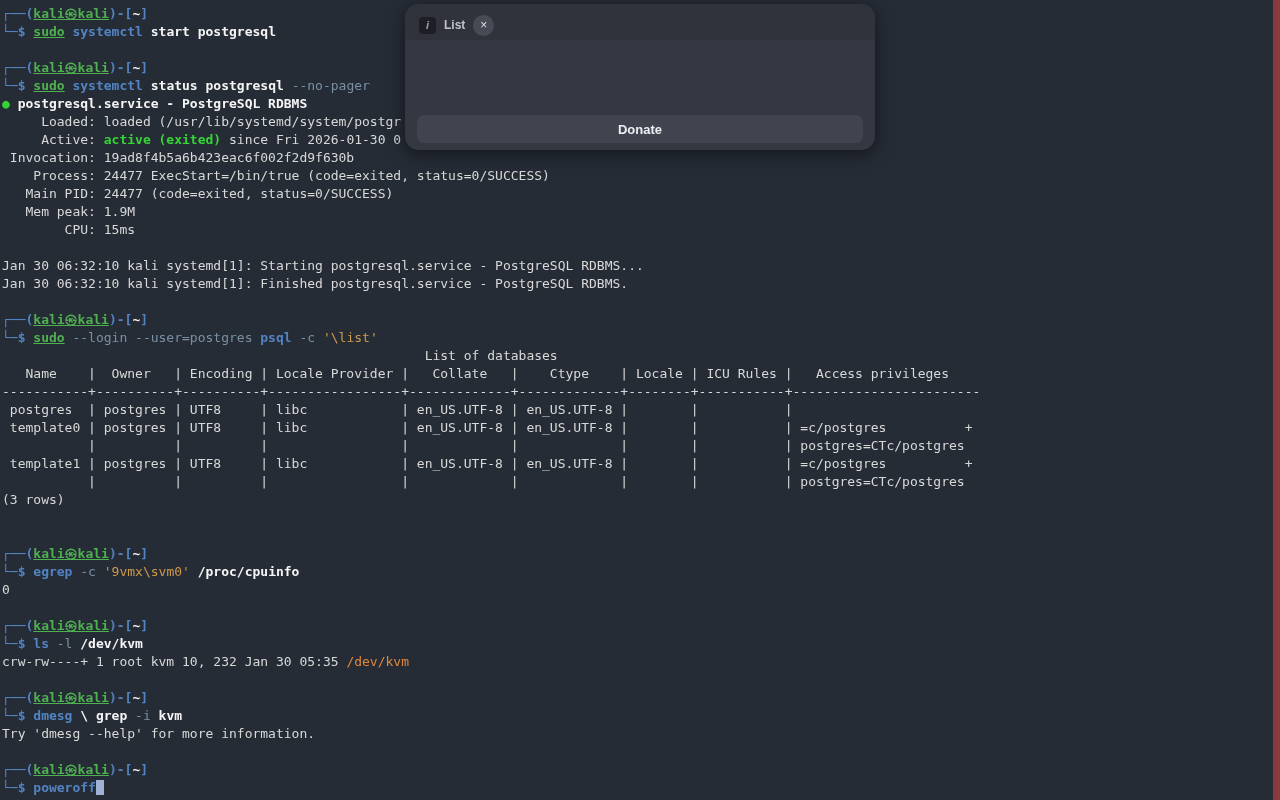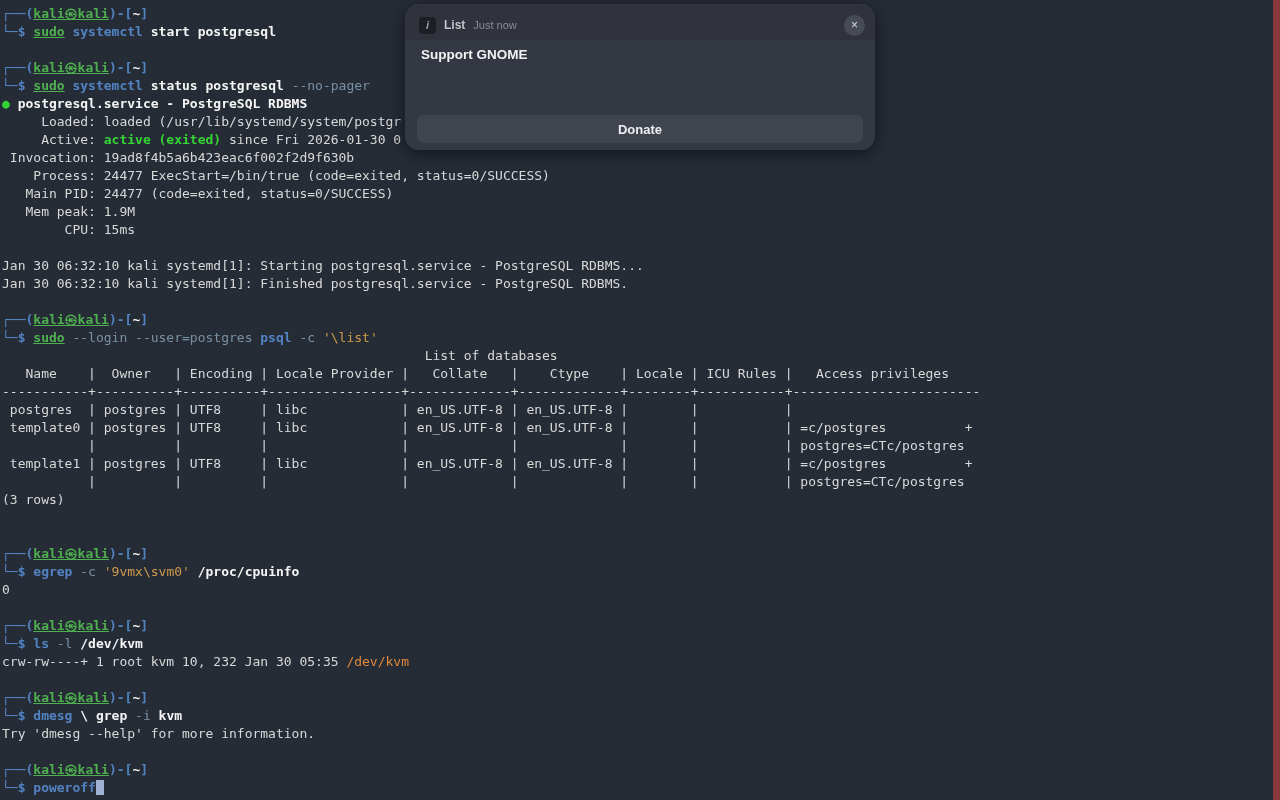--- a/index.html
+++ b/index.html
@@ -53,22 +53,20 @@
 <div id="screen">
 
   <div id="term"><div class="line"><span class="b">┌──(</span><span class="g">kali㉿kali</span><span class="b">)-[</span><span class="w">~</span><span class="b">]</span></div><div class="line"><span class="b">└─$ </span><span class="gu">sudo</span><span> </span><span class="b">systemctl</span><span class="w"> start postgresql</span></div><div class="line"></div><div class="line"><span class="b">┌──(</span><span class="g">kali㉿kali</span><span class="b">)-[</span><span class="w">~</span><span class="b">]</span></div><div class="line"><span class="b">└─$ </span><span class="gu">sudo</span><span> </span><span class="b">systemctl</span><span class="w"> status postgresql </span><span class="d">--no-pager</span></div><div class="line"><span class="ga">●</span><span class="w"> postgresql.service - PostgreSQL RDBMS</span></div><div class="line"><span>     Loaded: loaded (/usr/lib/systemd/system/postgr</span></div><div class="line"><span>     Active: </span><span class="ga">active (exited)</span><span> since Fri 2026-01-30 0</span></div><div class="line"><span> Invocation: 19ad8f4b5a6b423eac6f002f2d9f630b</span></div><div class="line"><span>    Process: 24477 ExecStart=/bin/true (code=exited, status=0/SUCCESS)</span></div><div class="line"><span>   Main PID: 24477 (code=exited, status=0/SUCCESS)</span></div><div class="line"><span>   Mem peak: 1.9M</span></div><div class="line"><span>        CPU: 15ms</span></div><div class="line"></div><div class="line"><span>Jan 30 06:32:10 kali systemd[1]: Starting postgresql.service - PostgreSQL RDBMS...</span></div><div class="line"><span>Jan 30 06:32:10 kali systemd[1]: Finished postgresql.service - PostgreSQL RDBMS.</span></div><div class="line"></div><div class="line"><span class="b">┌──(</span><span class="g">kali㉿kali</span><span class="b">)-[</span><span class="w">~</span><span class="b">]</span></div><div class="line"><span class="b">└─$ </span><span class="gu">sudo</span><span> </span><span class="d">--login --user=postgres</span><span> </span><span class="b">psql</span><span> </span><span class="d">-c</span><span> </span><span class="y">'\list'</span></div><div class="line"><span>                                                      List of databases</span></div><div class="line"><span>   Name    |  Owner   | Encoding | Locale Provider |   Collate   |    Ctype    | Locale | ICU Rules |   Access privileges</span></div><div class="line"><span>-----------+----------+----------+-----------------+-------------+-------------+--------+-----------+------------------------</span></div><div class="line"><span> postgres  | postgres | UTF8     | libc            | en_US.UTF-8 | en_US.UTF-8 |        |           |</span></div><div class="line"><span> template0 | postgres | UTF8     | libc            | en_US.UTF-8 | en_US.UTF-8 |        |           | =c/postgres          +</span></div><div class="line"><span>           |          |          |                 |             |             |        |           | postgres=CTc/postgres</span></div><div class="line"><span> template1 | postgres | UTF8     | libc            | en_US.UTF-8 | en_US.UTF-8 |        |           | =c/postgres          +</span></div><div class="line"><span>           |          |          |                 |             |             |        |           | postgres=CTc/postgres</span></div><div class="line"><span>(3 rows)</span></div><div class="line"></div><div class="line"></div><div class="line"><span class="b">┌──(</span><span class="g">kali㉿kali</span><span class="b">)-[</span><span class="w">~</span><span class="b">]</span></div><div class="line"><span class="b">└─$ </span><span class="b">egrep</span><span> </span><span class="d">-c</span><span> </span><span class="y">'9vmx\svm0'</span><span class="w"> /proc/cpuinfo</span></div><div class="line"><span>0</span></div><div class="line"></div><div class="line"><span class="b">┌──(</span><span class="g">kali㉿kali</span><span class="b">)-[</span><span class="w">~</span><span class="b">]</span></div><div class="line"><span class="b">└─$ </span><span class="b">ls</span><span> </span><span class="d">-l</span><span class="w"> /dev/kvm</span></div><div class="line"><span>crw-rw----+ 1 root kvm 10, 232 Jan 30 05:35 </span><span class="o">/dev/kvm</span></div><div class="line"></div><div class="line"><span class="b">┌──(</span><span class="g">kali㉿kali</span><span class="b">)-[</span><span class="w">~</span><span class="b">]</span></div><div class="line"><span class="b">└─$ </span><span class="b">dmesg</span><span class="w"> \ grep </span><span class="d">-i</span><span class="w"> kvm</span></div><div class="line"><span>Try 'dmesg --help' for more information.</span></div><div class="line"></div><div class="line"><span class="b">┌──(</span><span class="g">kali㉿kali</span><span class="b">)-[</span><span class="w">~</span><span class="b">]</span></div><div class="line"><span class="b">└─$ </span><span class="b">poweroff</span><span class="cur"> </span></div></div>
 
   <div id="scrollbar"></div>
 
   <div id="notif">
     <div class="n-header">
       <span class="n-icon">i</span>
       <span class="n-app">List</span>
-      <span class="n-time">Just now</span>
       <button class="n-close">
         <span>×</span>
       </button>
     </div>
-    <div class="n-title">Support GNOME</div>
     <button class="n-action">Donate</button>
   </div>
 
 </div>
 
 </body></html>

